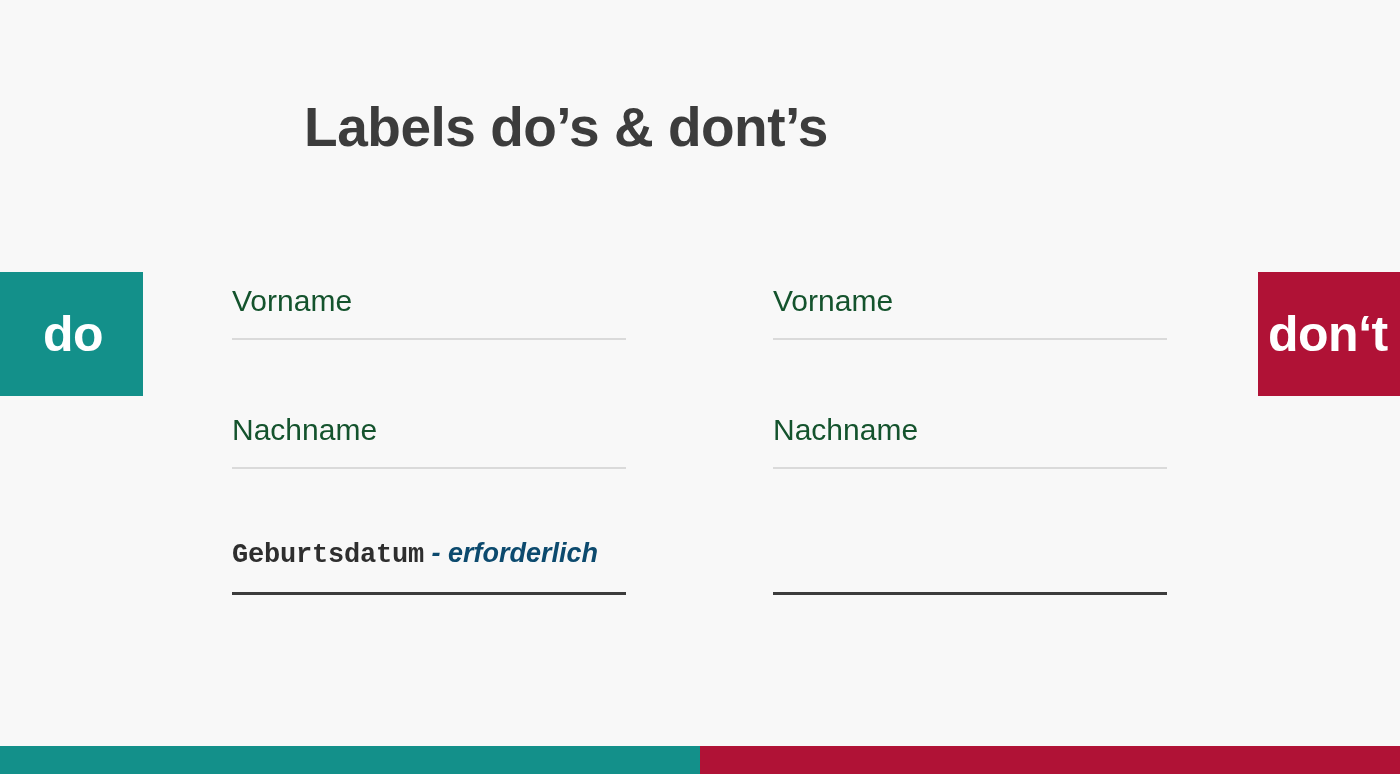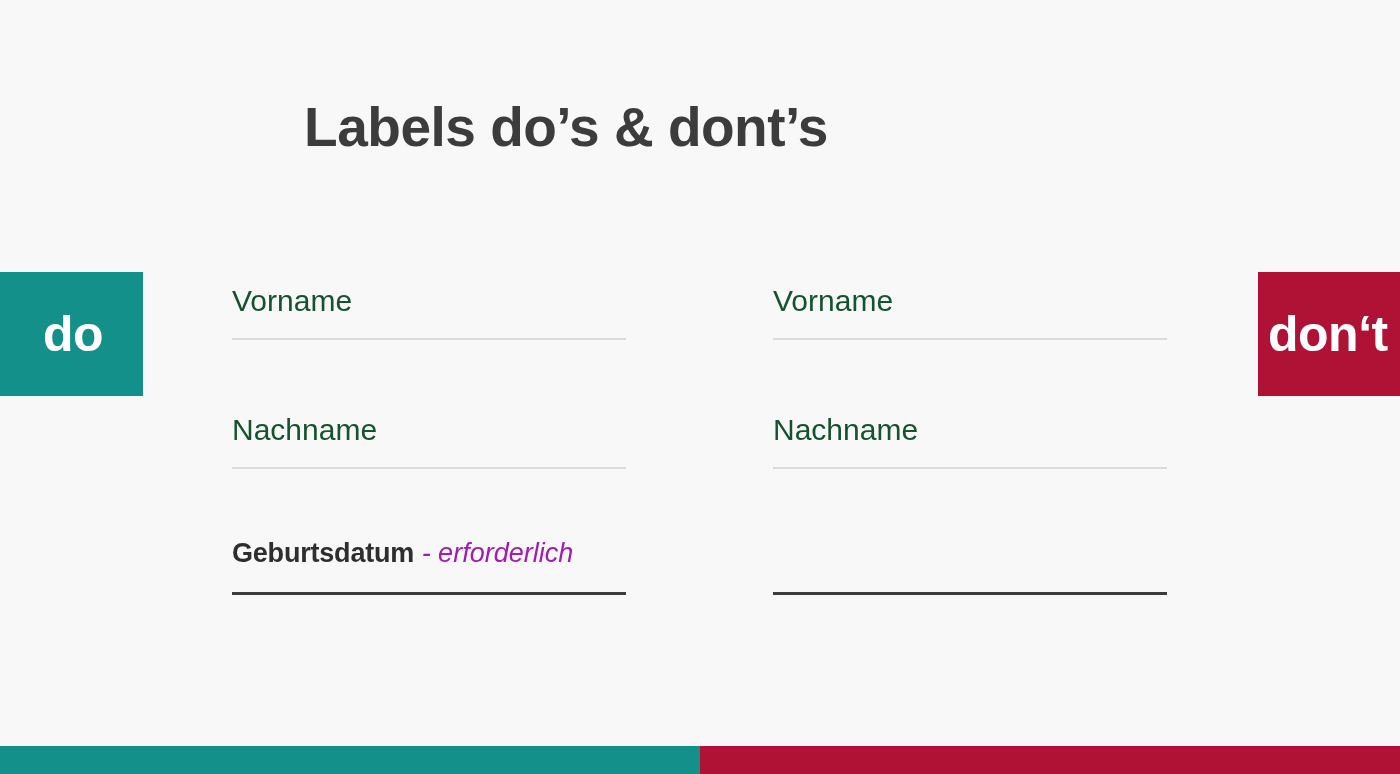--- a/index.html
+++ b/index.html
@@ -128,26 +128,27 @@
     font-size: 27px;
     line-height: 1;
     white-space: nowrap;
     color: #2e2e2e;
   }
 
   .field-label-main {
     font-weight: 700;
     color: #2e2e2e;
     letter-spacing: -0.2px;
+    font-family: Liberation Mono, monospace;
   }
 
   .field-label-hint {
-    font-weight: 400;
+    font-weight: 700;
     font-style: italic;
-    color: #a21caf;
+    color: #0c4a6e;
     letter-spacing: 0px;
   }
 
   .field-label-asterisk {
     font-weight: 400;
     font-style: normal;
     color: #555555;
     font-size: 24px;
     vertical-align: 4px;
   }

